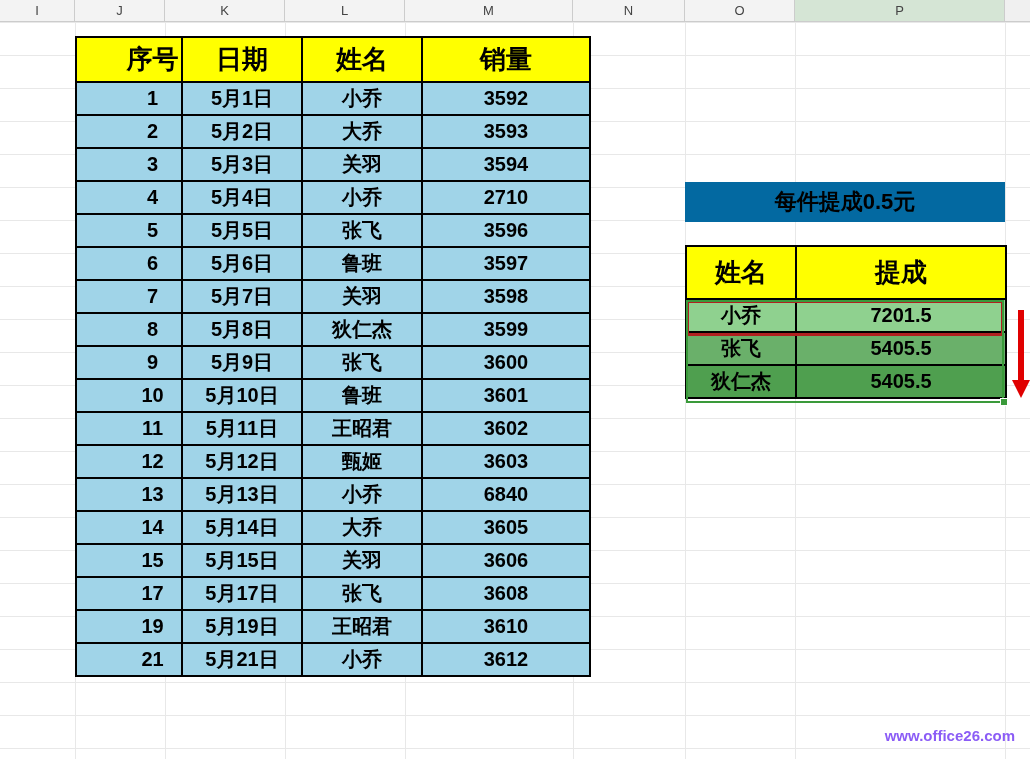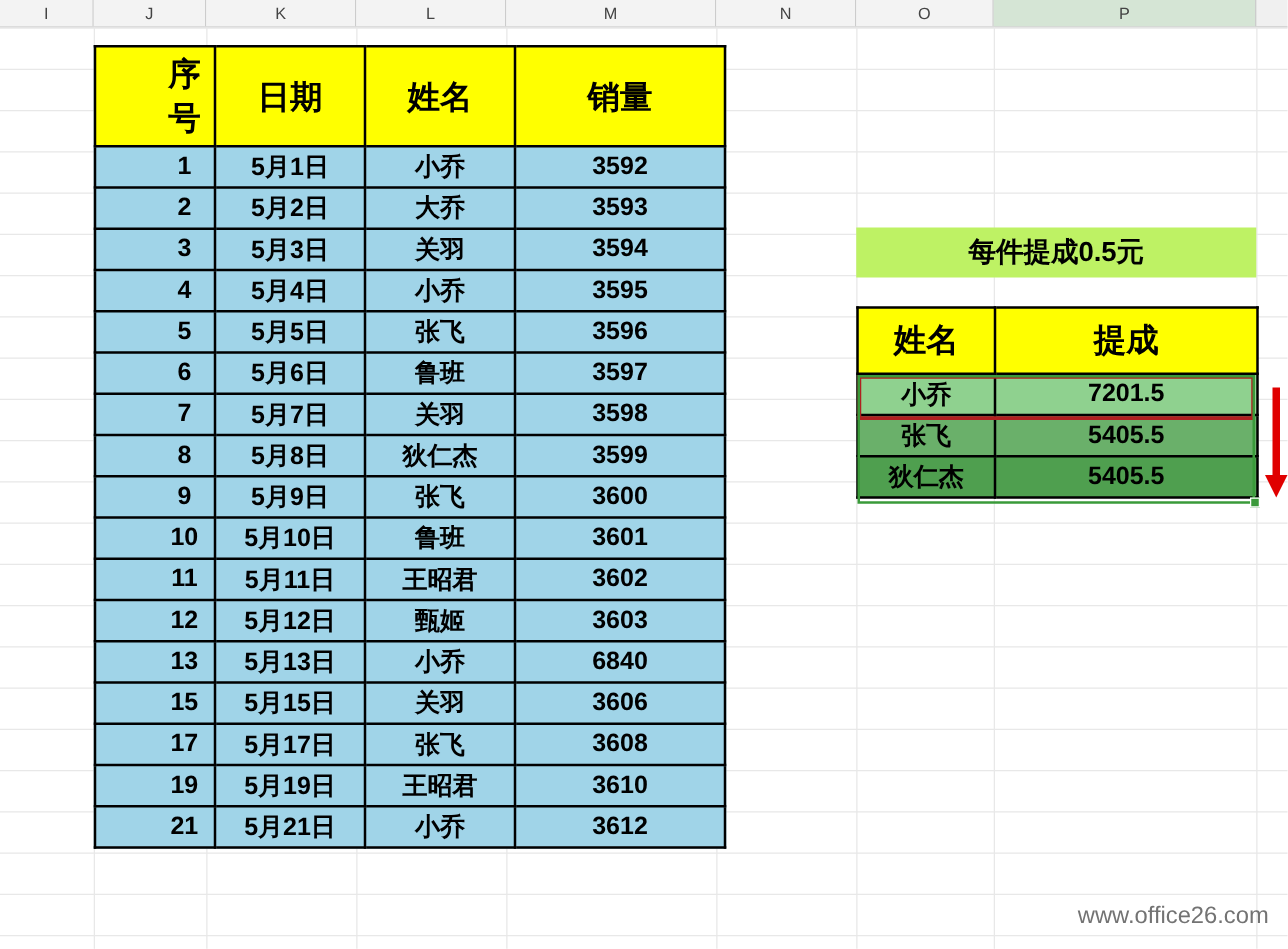--- a/index.html
+++ b/index.html
@@ -56,32 +56,32 @@
     .main-table td {
       background: #a0d4e8;
       border: 2px solid #000;
       text-align: center;
       font-size: 20px;
       font-weight: bold;
       color: #000;
       padding: 2px 0;
       height: 33px;
     }
-    .main-table .col-seq { width: 96px; padding-left: 47px; }
+    .main-table .col-seq { width: 106px; padding-left: 47px; }
     .main-table .col-date { width: 120px; }
     .main-table .col-name { width: 120px; }
     .main-table .col-sales { width: 168px; }
     
     .commission-note {
       position: absolute;
       top: 182px;
       left: 685px;
       width: 320px;
       height: 40px;
-      background: #bef264;
+      background: #0369a1;
       display: flex;
       align-items: center;
       justify-content: center;
       font-size: 22px;
       font-weight: bold;
       color: #000;
     }
     
     .result-table {
       position: absolute;
@@ -156,23 +156,23 @@
       bottom: 15px;
       text-align: right;
     }
     .watermark .brand {
       font-size: 20px;
       font-weight: bold;
       color: #f08030;
       text-shadow: 0 0 2px #fff;
     }
     .watermark .url {
-      font-size: 19px;
-      color: #737373;
-      font-weight: normal;
+      font-size: 15px;
+      color: #8b5cf6;
+      font-weight: bold;
     }
     .watermark .logo {
       display: inline-block;
       width: 22px; height: 22px;
       background: #e85020;
       color: #fff;
       font-size: 14px;
       font-weight: bold;
       text-align: center;
       line-height: 22px;
@@ -261,21 +261,21 @@
         <tr>
           <td class="col-seq">3</td>
           <td class="col-date">5月3日</td>
           <td class="col-name">关羽</td>
           <td class="col-sales">3594</td>
         </tr>
         <tr>
           <td class="col-seq">4</td>
           <td class="col-date">5月4日</td>
           <td class="col-name">小乔</td>
-          <td class="col-sales">3595</td>
+          <td class="col-sales">2710</td>
         </tr>
         <tr>
           <td class="col-seq">5</td>
           <td class="col-date">5月5日</td>
           <td class="col-name">张飞</td>
           <td class="col-sales">3596</td>
         </tr>
         <tr>
           <td class="col-seq">6</td>
           <td class="col-date">5月6日</td>
@@ -316,20 +316,26 @@
           <td class="col-seq">12</td>
           <td class="col-date">5月12日</td>
           <td class="col-name">甄姬</td>
           <td class="col-sales">3603</td>
         </tr>
         <tr>
           <td class="col-seq">13</td>
           <td class="col-date">5月13日</td>
           <td class="col-name">小乔</td>
           <td class="col-sales">6840</td>
+        </tr>
+        <tr>
+          <td class="col-seq">14</td>
+          <td class="col-date">5月14日</td>
+          <td class="col-name">大乔</td>
+          <td class="col-sales">3605</td>
         </tr>
         <tr>
           <td class="col-seq">15</td>
           <td class="col-date">5月15日</td>
           <td class="col-name">关羽</td>
           <td class="col-sales">3606</td>
         </tr>
         <tr>
           <td class="col-seq">17</td>
           <td class="col-date">5月17日</td>

